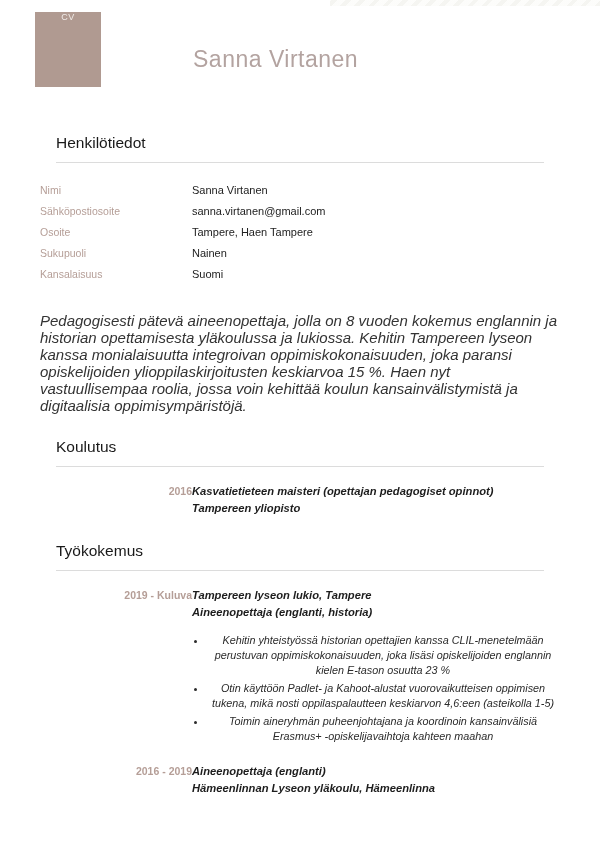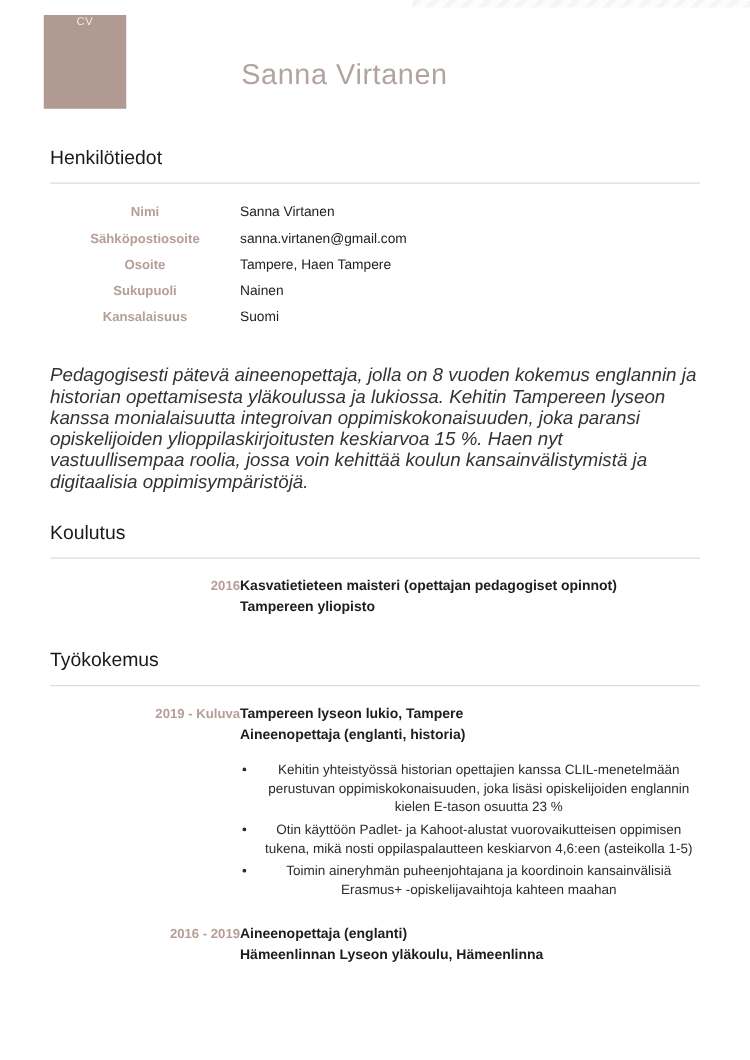--- a/index.html
+++ b/index.html
@@ -41,31 +41,30 @@
     font-size: 23px;
     font-weight: 400;
     color: #b3a3a0;
     letter-spacing: 0.5px;
   }
   .content { padding: 118px 40px 0 40px; }
   .section-title {
     font-size: 15.5px;
     font-weight: 400;
     color: #191919;
-    margin: 0;
+    margin: 16px;
     padding-bottom: 10px;
     border-bottom: 1px solid #dcdcdc;
   }
   .rows { margin-top: 12px; }
   .row { display: flex; align-items: baseline; padding: 4.5px 0; }
   .lbl {
     width: 152px; flex: none;
-    font-size: 10.5px; font-weight: 700;
+    font-size: 10.5px; font-weight: 400;
     color: #b59e97;
-    text-align: center;
   }
   .val { font-size: 11px; color: #222222; }
   .section-summary { margin-top: 28px; }
   .summary-text {
     margin: 14px 0 0;
     font-size: 15px;
     line-height: 17px;
     color: #333333;
     font-style: italic;
   }
@@ -78,20 +77,21 @@
     font-size: 10.5px; font-weight: 700;
     color: #b59e97;
     padding-top: 2px;
     text-align: right;
   }
   .entry-main {
     font-size: 11.2px;
     font-weight: 700;
     color: #1d1d1d;
     line-height: 16.5px;
+    font-style: italic;
   }
   .bullets {
     margin: 13px 0 0;
     padding-left: 15px;
     font-weight: 400;
     font-size: 10.8px;
     line-height: 15px;
     color: #2b2b2b;
     max-width: 352px;
     text-align: center;

